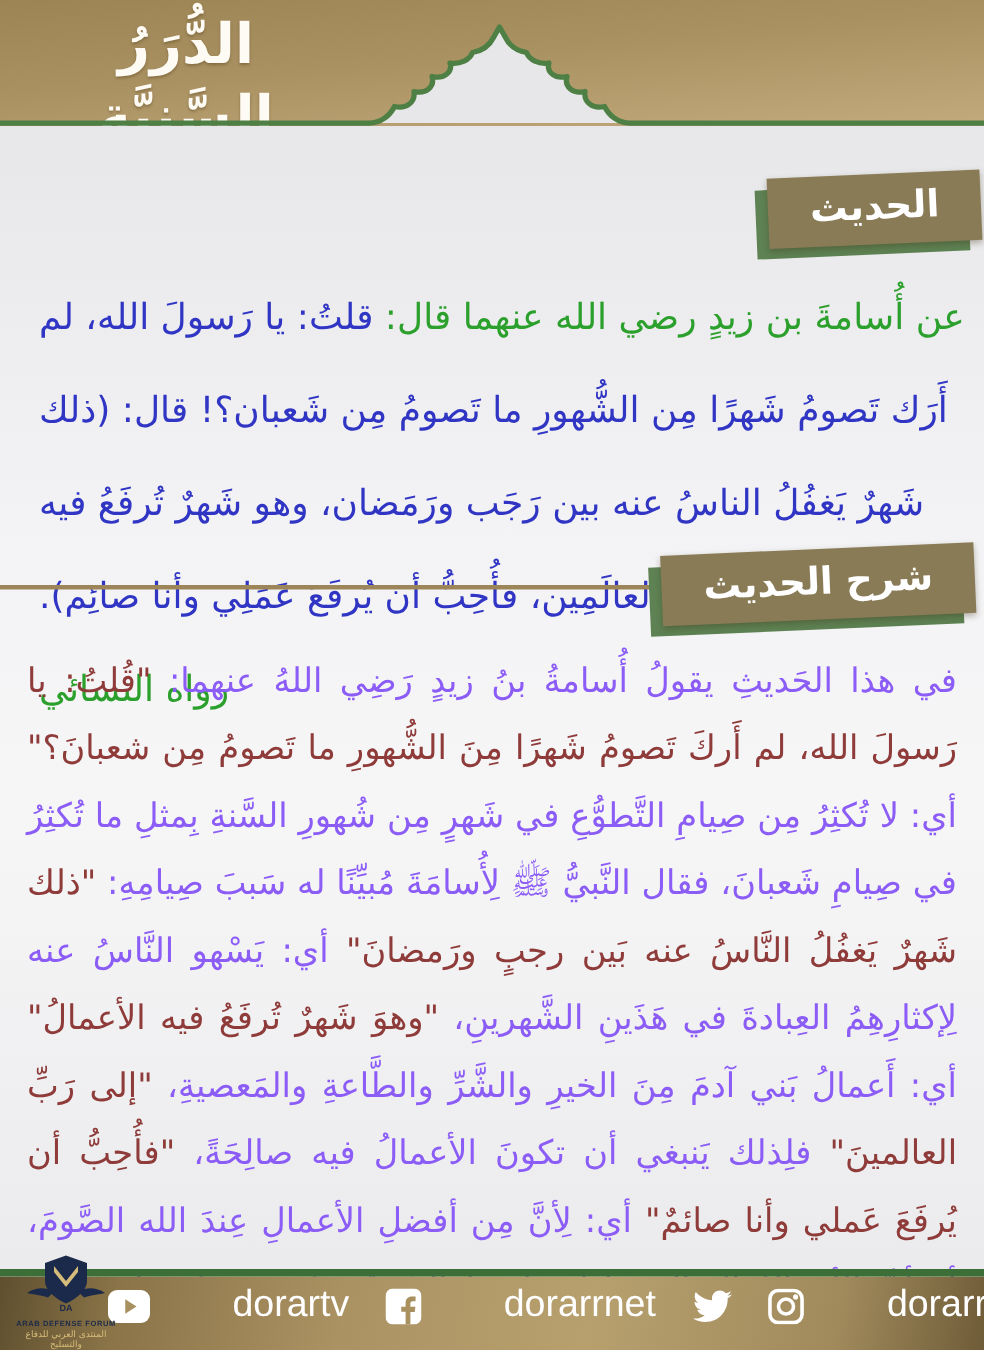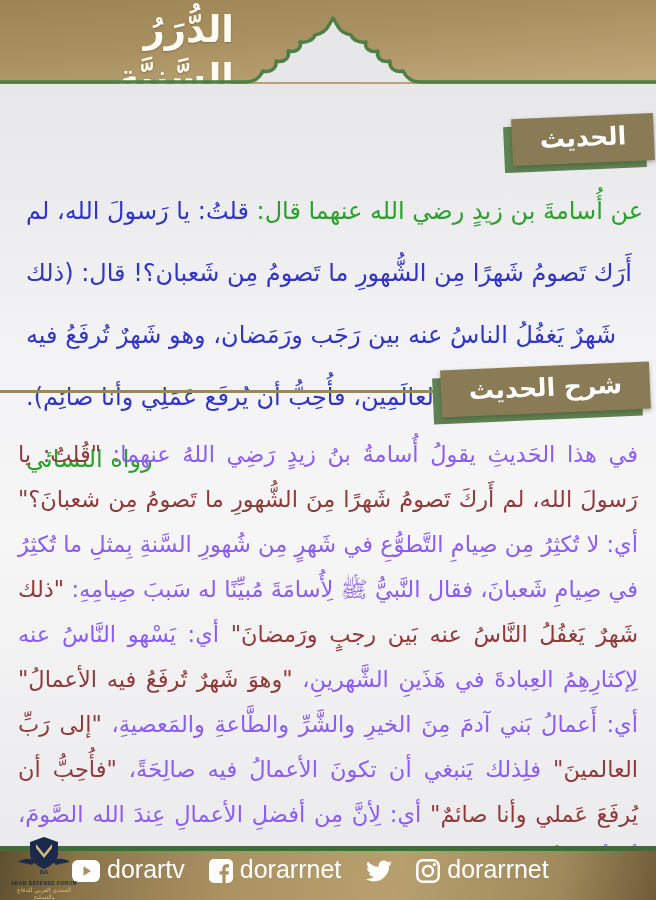--- a/index.html
+++ b/index.html
@@ -7,21 +7,21 @@
     width:656px;height:900px;position:relative;overflow:hidden;
     background:#ffffff;
     font-family:"DejaVu Sans",sans-serif;
   }
   
   .header{
     position:absolute;top:0;left:0;width:656px;height:84px;
     background:linear-gradient(175deg,#9c8455 0%,#aa9162 45%,#c2aa7c 100%);
   }
   .logo{
-    position:absolute;top:6px;left:14px;width:220px;color:#fdfbf3;
+    position:absolute;top:6px;left:14px;width:220px;text-align:center;color:#fdfbf3;
   }
   .logo-title{
     font-size:37px;font-weight:bold;line-height:48px;direction:rtl;
     text-shadow:0 1px 2px rgba(90,70,30,.45);
   }
   .logo-url{
     font-family:"Liberation Sans",sans-serif;
     font-size:12px;letter-spacing:3px;color:#f2ead4;margin-top:-4px;
   }
   
@@ -69,21 +69,21 @@
     position:absolute;left:0;bottom:0;width:656px;height:49px;
     border-top:5px solid #3c6e37;
     background:linear-gradient(100deg,#5f4f2f 0%,#8a7448 12%,#ab9263 35%,#b7a06e 60%,#a08a5c 85%,#6f5c38 100%);
   }
   .social-row{
     position:absolute;left:72px;top:6px;display:flex;align-items:center;gap:24px;
   }
   .social-item{display:flex;align-items:center;gap:7px;cursor:pointer;}
   .social-handle{
     font-family:"Liberation Sans",sans-serif;
-    color:#ffffff;font-size:25px;line-height:1;padding-bottom:3px;
+    color:#ffffff;font-size:25px;line-height:1;padding-bottom:3px;margin-left:48px;
   }
   .social-icon{display:block;}
   
   .watermark{
     position:absolute;left:8px;bottom:0;width:72px;text-align:center;z-index:6;
   }
   .wm-caption{
     font-family:"Liberation Sans",sans-serif;
     font-size:5px;font-weight:bold;color:#1b2a4a;letter-spacing:.4px;line-height:6px;
   }

